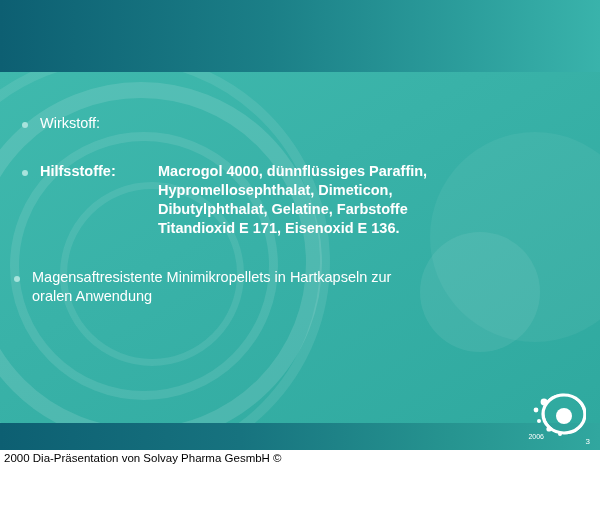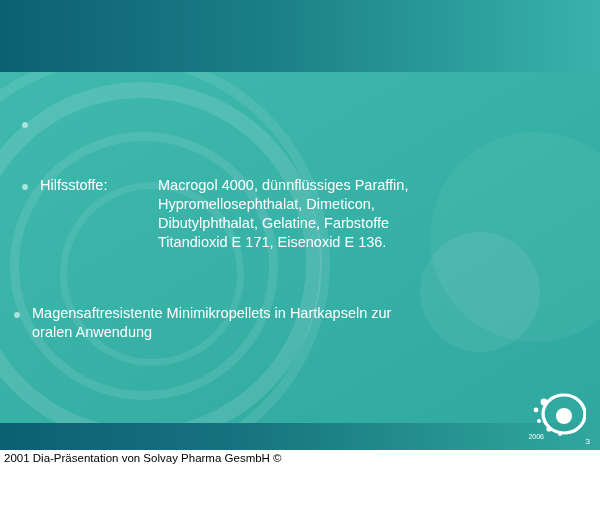--- a/index.html
+++ b/index.html
@@ -115,22 +115,22 @@
   }
   .bullet-label {
     color: #ffffff;
     font-size: 14.5px;
     line-height: 19px;
     display: inline-block;
     width: 118px;
     flex: 0 0 auto;
   }
   .b1 { left: 22px; top: 42px; }
-  .b2 { left: 22px; top: 104px; }
-  .b3 { left: 14px; top: 196px; margin-top: 36px; }
+  .b2 { left: 22px; top: 90px; font-weight: bold; }
+  .b3 { left: 14px; top: 196px; }
   .b3 .bullet-text { width: 520px; }
 
   
   .logo {
     position: absolute;
     right: 14px;
     bottom: 8px;
     width: 62px;
     height: 52px;
     z-index: 4;
@@ -188,20 +188,21 @@
     <div class="blob"></div>
   </div>
 
   <div class="slide-header"></div>
   <div class="slide-title">Zusammensetzung</div>
 
   <div class="content" style="top:72px;">
 
     <div class="bullet b1">
       <span class="bullet-dot"></span>
+      <span class="bullet-label">Wirkstoff:</span>
     </div>
 
     <div class="bullet b2">
       <span class="bullet-dot"></span>
       <span class="bullet-label">Hilfsstoffe:</span>
       <span class="bullet-text">Macrogol 4000, dünnflüssiges Paraffin,
 Hypromellosephthalat, Dimeticon,
 Dibutylphthalat, Gelatine, Farbstoffe
 Titandioxid E 171, Eisenoxid E 136.</span>
     </div>
@@ -226,13 +227,13 @@
     <circle cx="12" cy="20" r="2.4" fill="#ffffff"></circle>
     <circle cx="15" cy="31" r="2.0" fill="#ffffff"></circle>
     <circle cx="25" cy="39" r="2.6" fill="#ffffff"></circle>
     <circle cx="36" cy="44" r="2.0" fill="#ffffff"></circle>
   </svg>
 
   <div class="page-number">3</div>
 
 </div>
 
-<div class="footer-caption">2001 Dia-Präsentation von Solvay Pharma GesmbH ©</div>
+<div class="footer-caption">2000 Dia-Präsentation von Solvay Pharma GesmbH ©</div>
 
 </body></html>

